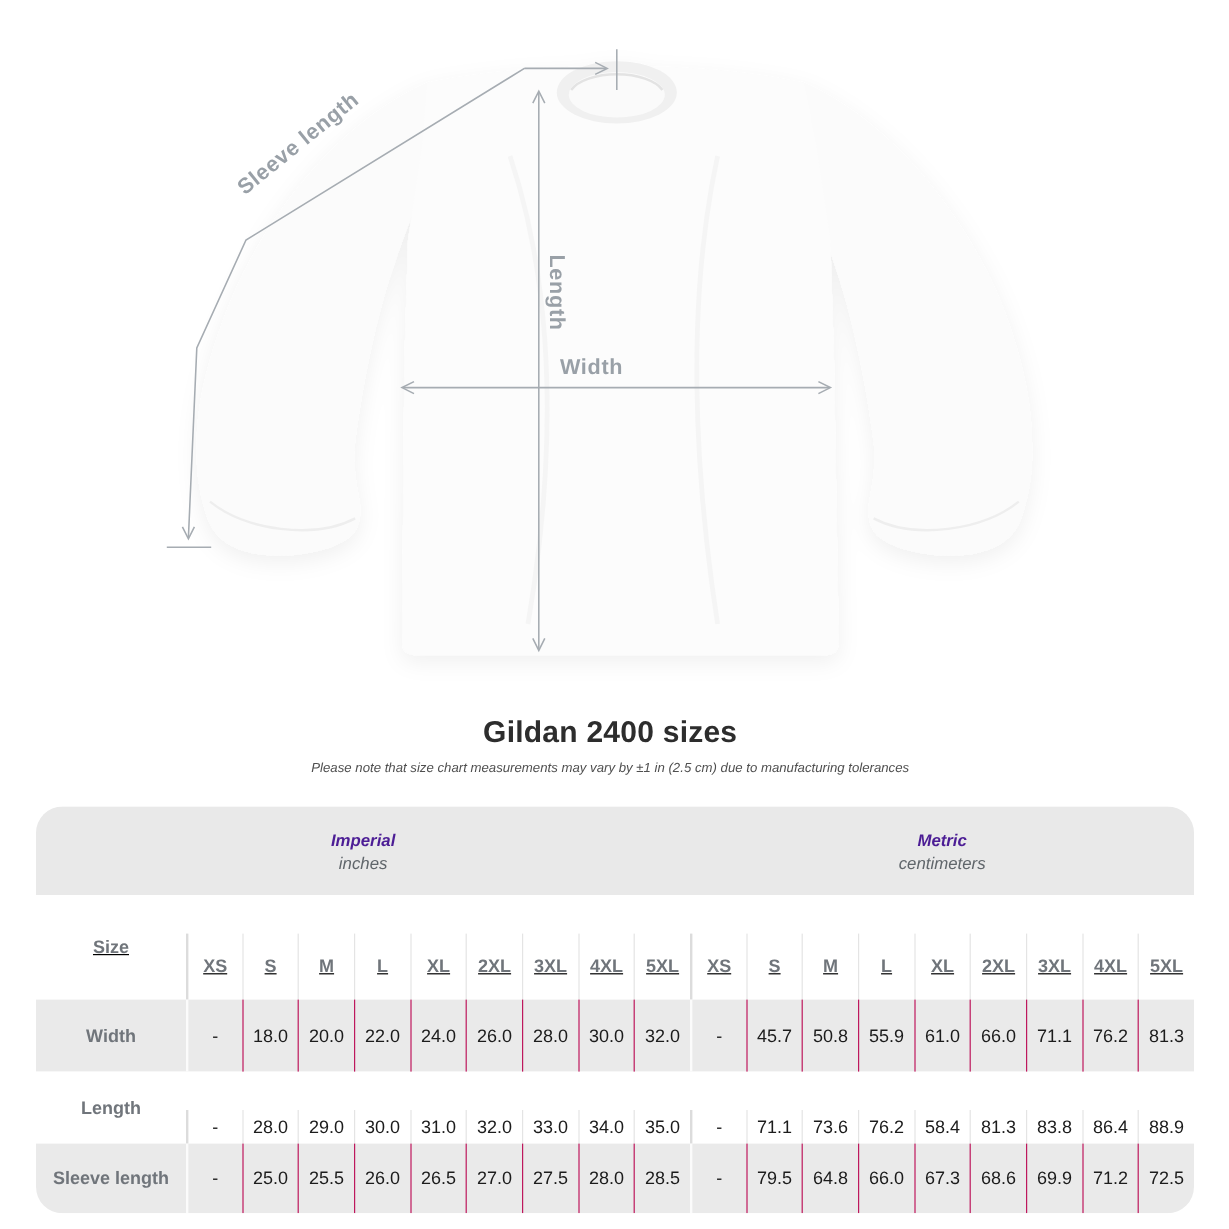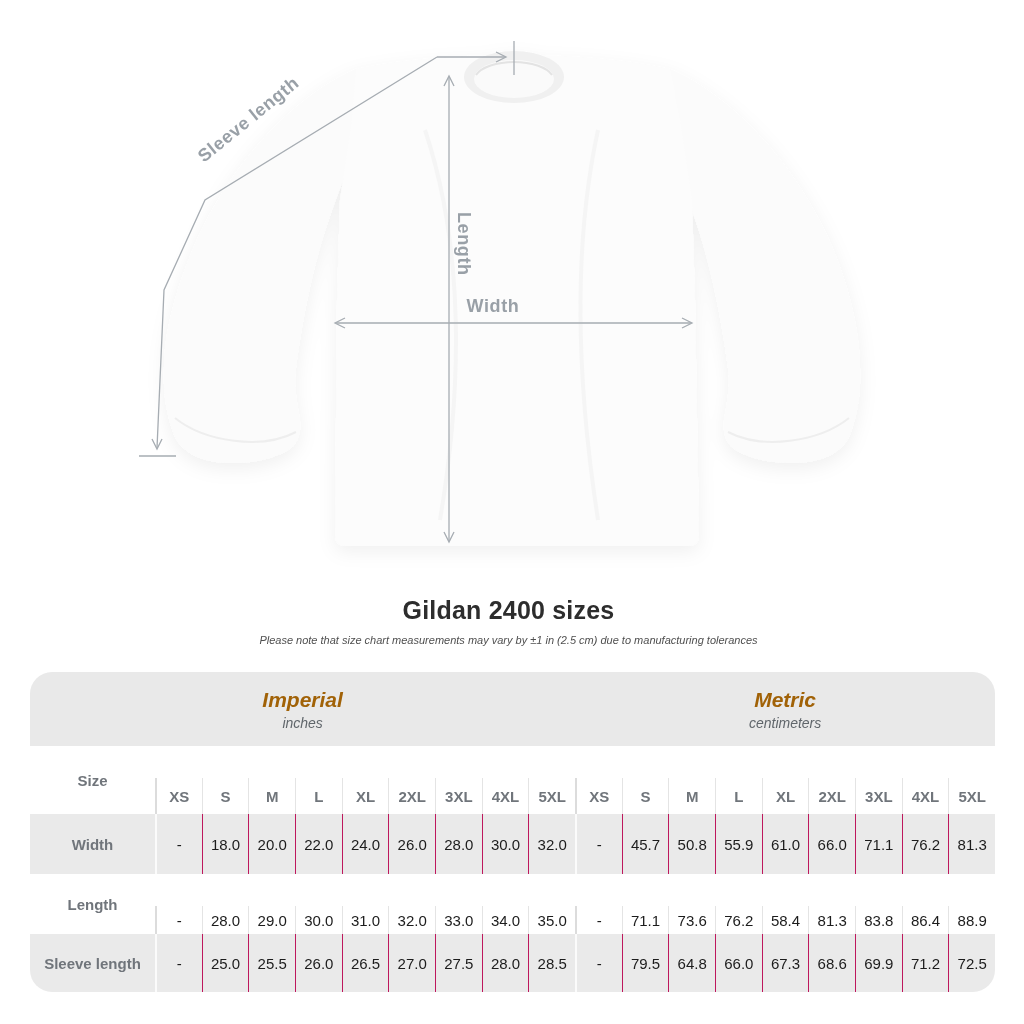--- a/index.html
+++ b/index.html
@@ -15,25 +15,25 @@
   
   .heading { position:absolute; left:0; top:596px; width:1017px; text-align:center; }
   .title { font-size:25px; font-weight:bold; color:#2d2d2d; letter-spacing:0.2px; }
   .subtitle { margin-top:9px; font-size:11px; font-style:italic; color:#4f4f4f; }
 
   
   .size-table { position:absolute; left:30px; top:672px; width:965px;
                 border-radius:22px; overflow:hidden; }
   .band { display:grid; grid-template-columns:56.5% 43.5%; background:#e9e9e9; height:74px; }
   .band-cell { display:flex; flex-direction:column; align-items:center; justify-content:center; gap:3px; }
-  .grp-name { font-size:21px; font-weight:bold; font-style:italic; color:#a16207; }
+  .grp-name { font-size:14px; font-weight:bold; font-style:italic; color:#4c1d95; }
   .grp-unit { font-size:14px; font-style:italic; color:#60666b; }
 
   .trow { display:grid; grid-template-columns:125px repeat(18,1fr); height:60px; background:#ffffff; }
-  .trow.thead { height:68px; }
+  .trow.thead { height:87px;text-decoration:underline; }
   .trow.gray { background:#eaeaea; }
   .trow:last-child { height:58px; }
   .c { display:flex; align-items:center; justify-content:center;
        font-size:15px; color:#1c1c1c; white-space:nowrap; }
   .hd, .lbl { font-weight:bold; color:#70757b; }
   .thead .c + .c, .white .c + .c { border-left:1px solid #e4e4e4;margin-top:32px; }
   .gray .c + .c { border-left:1px solid #be185d; }
   .thead .c.grp, .white .c.grp { border-left:2px solid #dcdcdc; }
   .gray .c.grp { border-left:2px solid #fbfbfb; }
 </style>

